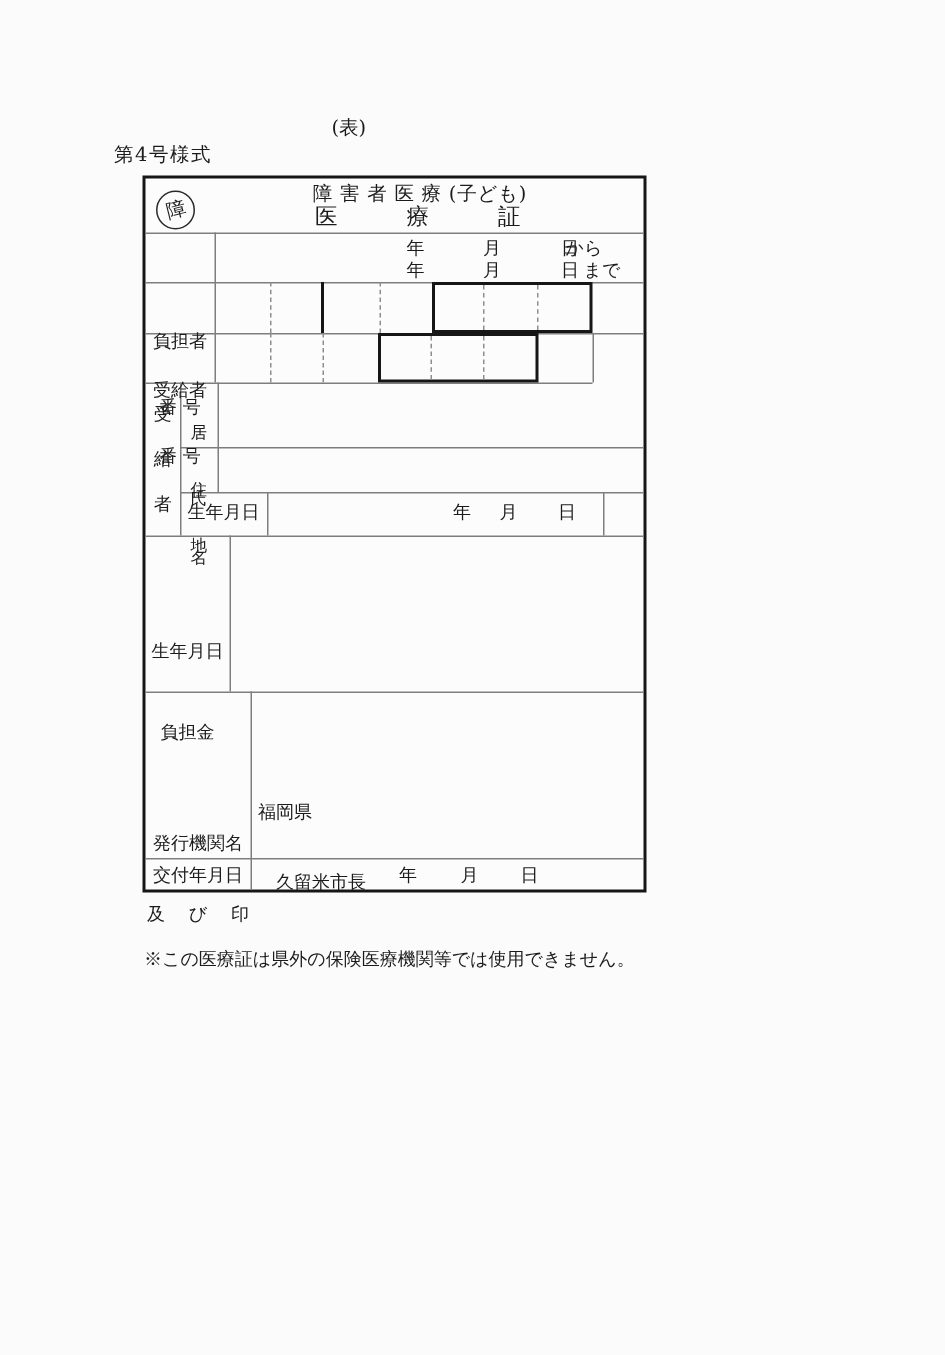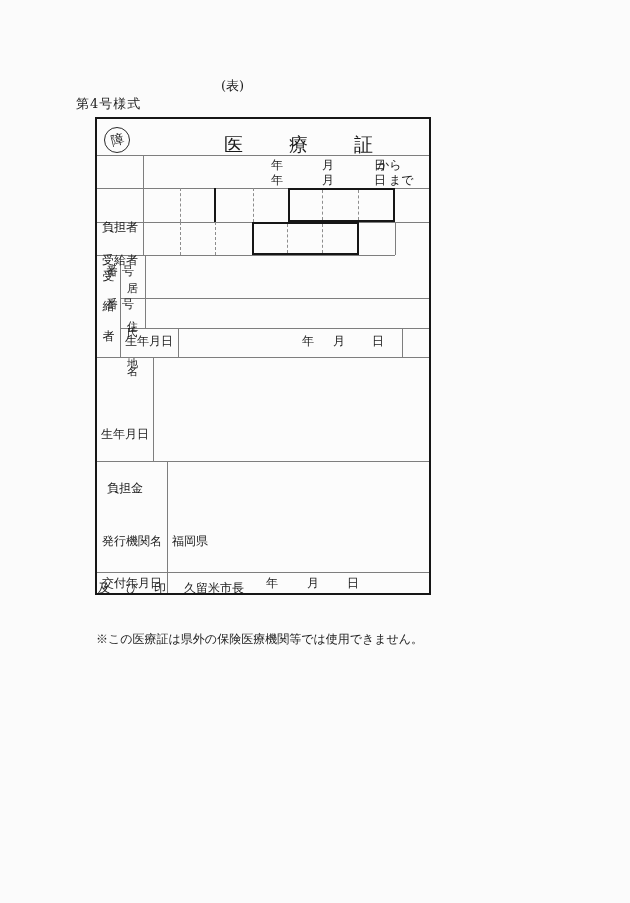--- a/index.html
+++ b/index.html
@@ -20,21 +20,21 @@
   .rect2{position:absolute;border:2px solid #161616;box-sizing:border-box;}
   
   .t{position:absolute;font-size:12px;line-height:15px;white-space:pre;}
   .ctr{text-align:center;}
   .mark-circle{
     position:absolute;left:7px;top:8px;width:26px;height:26px;border:1.5px solid #2a2a2a;
     border-radius:50%;box-sizing:border-box;display:flex;align-items:center;justify-content:center;
   }
   .mark-circle span{font-size:13px;transform:rotate(-14deg);display:block;}
   .title1{left:34px;top:3px;width:298px;font-size:13px;letter-spacing:0.5px;}
-  .title2{left:127px;top:18px;font-size:19px;letter-spacing:46px;}
+  .title2{left:113px;top:18px;font-size:15px;letter-spacing:46px;}
   .stack{display:flex;flex-direction:column;align-items:center;justify-content:space-around;}
   .notes{position:absolute;left:96px;top:601px;font-size:12px;line-height:15.5px;white-space:pre;}
   .justword{word-spacing:12px;}
 </style>
 </head>
 <body>
 
 <div class="t" style="left:221px;top:78px;font-size:13px;">(表)</div>
 <div class="t" style="left:76px;top:96px;font-size:13px;letter-spacing:1px;">第4号様式</div>
 
@@ -68,20 +68,21 @@
 
   <div class="vd" style="left:83px;top:103px;height:33px;"></div>
   <div class="vd" style="left:118px;top:103px;height:33px;"></div>
   <div class="rect2" style="left:155px;top:103px;width:107px;height:33px;"></div>
   <div class="vd" style="left:190px;top:105px;height:29px;"></div>
   <div class="vd" style="left:225px;top:105px;height:29px;"></div>
 
   <div class="mark-circle">
     <span>障</span>
   </div>
+  <div class="t ctr title1">障 害 者 医 療 (子ども)</div>
   <div class="t title2">医療証</div>
 
   <div>
     <span class="t" style="left:174px;top:39px;">年</span>
     <span class="t" style="left:225px;top:39px;">月</span>
     <span class="t" style="left:277px;top:39px;">日</span>
     <span class="t" style="left:280px;top:39px;">から</span>
   </div>
   <div>
     <span class="t" style="left:174px;top:54px;">年</span>
@@ -122,21 +123,21 @@
     <span class="t" style="left:205px;top:215px;">年</span>
     <span class="t" style="left:236px;top:215px;">月</span>
     <span class="t" style="left:275px;top:215px;">日</span>
   </div>
 
   <div class="t ctr" style="left:0;top:270px;width:56px;line-height:18px;">
     <span style="display:block;">生年月日</span>
     <span style="display:block;">負担金</span>
   </div>
 
-  <div class="t ctr" style="left:0;top:384px;width:70px;line-height:15.5px;">
+  <div class="t ctr" style="left:0;top:405px;width:70px;line-height:15.5px;">
     <span style="display:block;">発行機関名</span>
     <span class="justword" style="display:block;">及 び 印</span>
   </div>
   <div class="t" style="left:75px;top:384px;line-height:15.5px;">
     <span style="display:block;">福岡県</span>
     <span style="display:block;margin-left:12px;">久留米市長</span>
   </div>
 
   <div class="t ctr" style="left:0;top:457px;width:70px;">交付年月日</div>
   <div>

